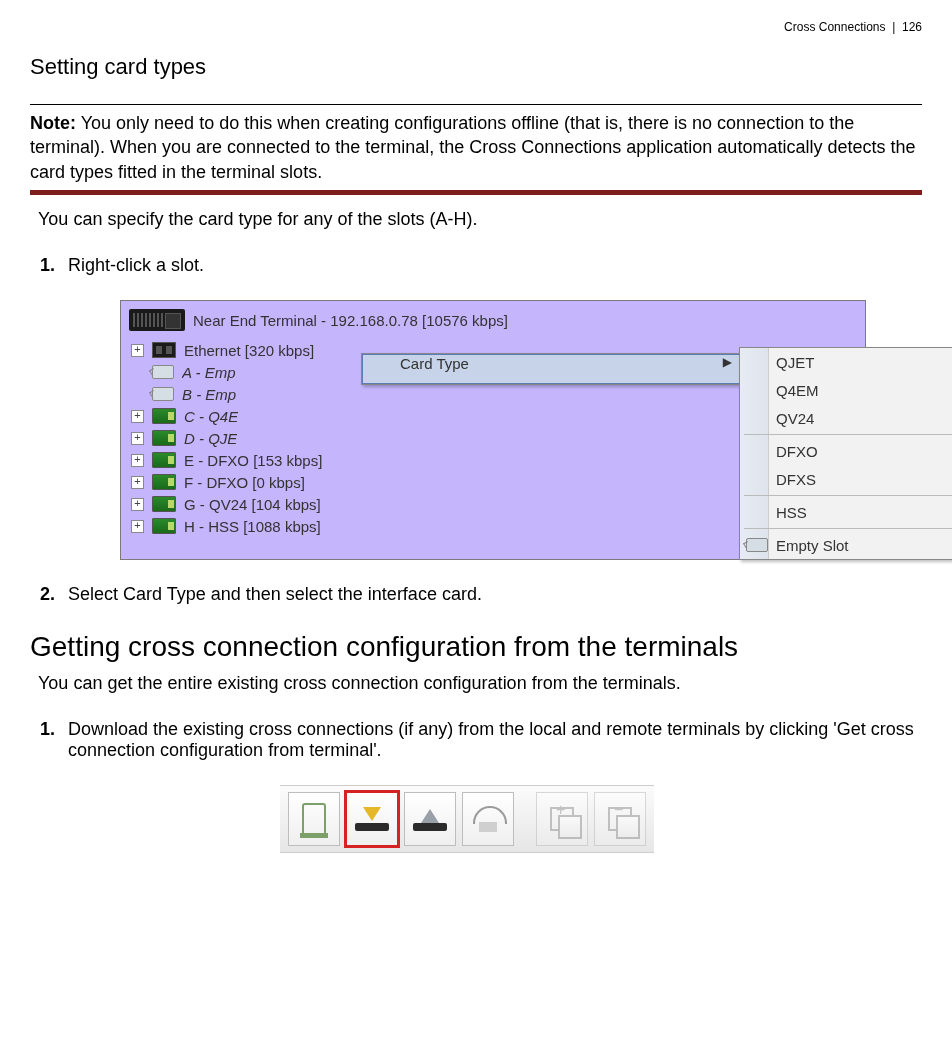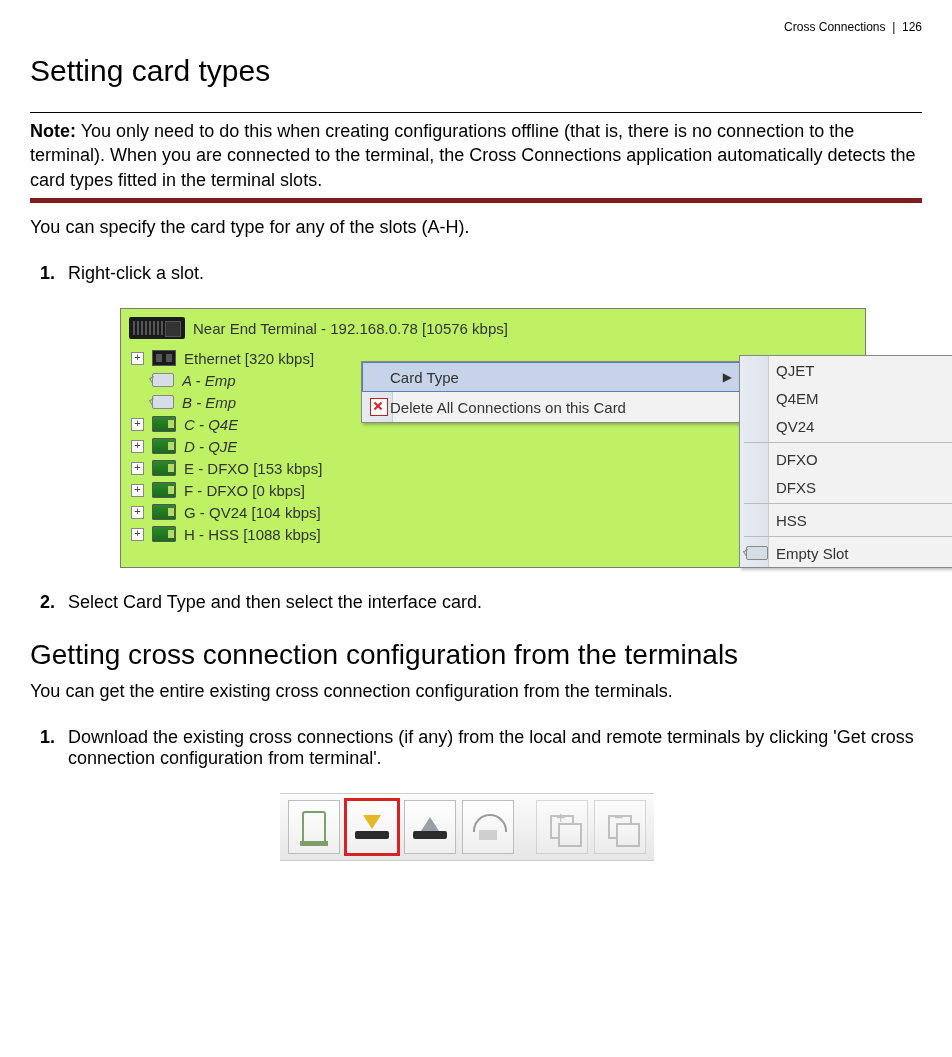--- a/index.html
+++ b/index.html
@@ -10,58 +10,58 @@
     color: #000;
     background: #fff;
     width: 892px;
   }
   .page-header {
     text-align: right;
     font-size: 12px;
     margin-bottom: 20px;
   }
   h1 {
-    font-size: 30px;
+    font-size: 22px;
     font-weight: normal;
     margin: 0 0 24px 0;
   }
   h2 {
     font-size: 28px;
     font-weight: normal;
     margin: 26px 0 8px 0;
   }
   .note-box {
     border-top: 1px solid #000;
     border-bottom: 5px solid #7f1d1d;
     padding: 6px 0;
     margin-bottom: 12px;
     line-height: 1.35;
   }
   .body-text {
-    margin: 10px 0;
+    margin: 10px 8px;
     line-height: 1.35;
   }
   ol.steps {
     padding-left: 30px;
     margin: 24px 0;
   }
   ol.steps > li {
     font-weight: bold;
     margin-bottom: 8px;
     padding-left: 8px;
   }
   ol.steps > li > span.step-text {
     font-weight: normal;
   }
   
   .app-shot {
     width: 744px;
     margin: 10px 0 10px 90px;
     border: 1px solid #7a7a7a;
-    background: #bef264;
+    background: #c4b5fd;
     font-family: Tahoma, Arial, sans-serif;
     font-size: 15px;
     color: #333;
     position: relative;
     padding-bottom: 20px;
   }
   .title-row {
     display: flex;
     align-items: center;
     padding: 8px 8px 6px 8px;
@@ -175,23 +175,23 @@
     left: 240px;
     top: 52px;
     background: #f2f2f2;
     border: 1px solid #888;
     box-shadow: 2px 2px 3px rgba(0,0,0,0.25);
     font-size: 15px;
     width: 378px;
   }
   .ctx-item {
     display: flex;
-    align-items: center;
     height: 30px;
     padding: 0 8px 0 6px;
+    gap: 10px;
   }
   .ctx-item.hover {
     background: #c6d3e8;
     border: 1px solid #5a7db8;
     height: 28px;
     padding: 0 7px 0 5px;
   }
   .ctx-icon-col {
     width: 22px;
     height: 22px;
@@ -380,26 +380,20 @@
   </div>
 
   <div class="ctx-menu">
     <div class="ctx-menu-inner">
       <div class="ctx-sidebar"></div>
       <div class="ctx-item hover">
         <div class="ctx-icon-col"></div>
         <span class="ctx-text">Card Type</span>
         <span class="ctx-arrow">▶</span>
       </div>
-      <div class="ctx-item">
-        <div class="ctx-icon-col">
-            <div class="del-icon"></div>
-          </div>
-        <span class="ctx-text">Delete All Connections on this Card</span>
-      </div>
     </div>
   </div>
 
   <div class="sub-menu">
     <div class="ctx-sidebar"></div>
     <div class="sub-item">
       <span><span>Q</span><span class="u">JET</span></span>
     </div>
     <div class="sub-item">
       <span><span>Q4</span><span class="u">E</span><span>M</span></span>

